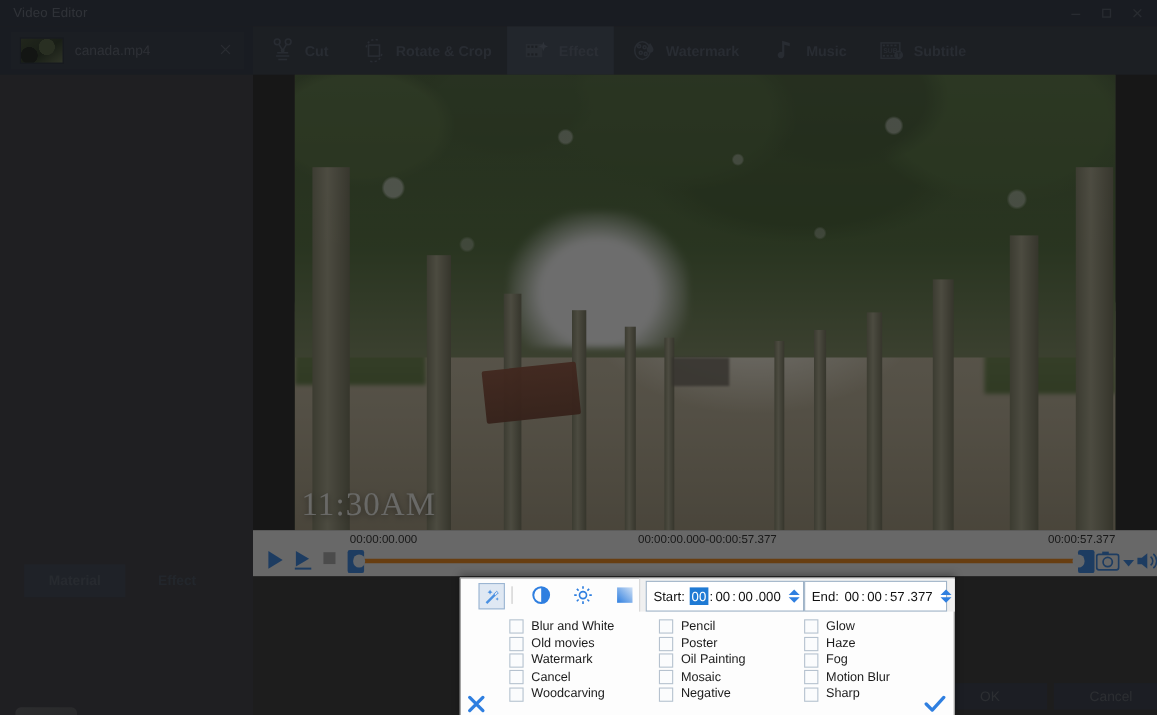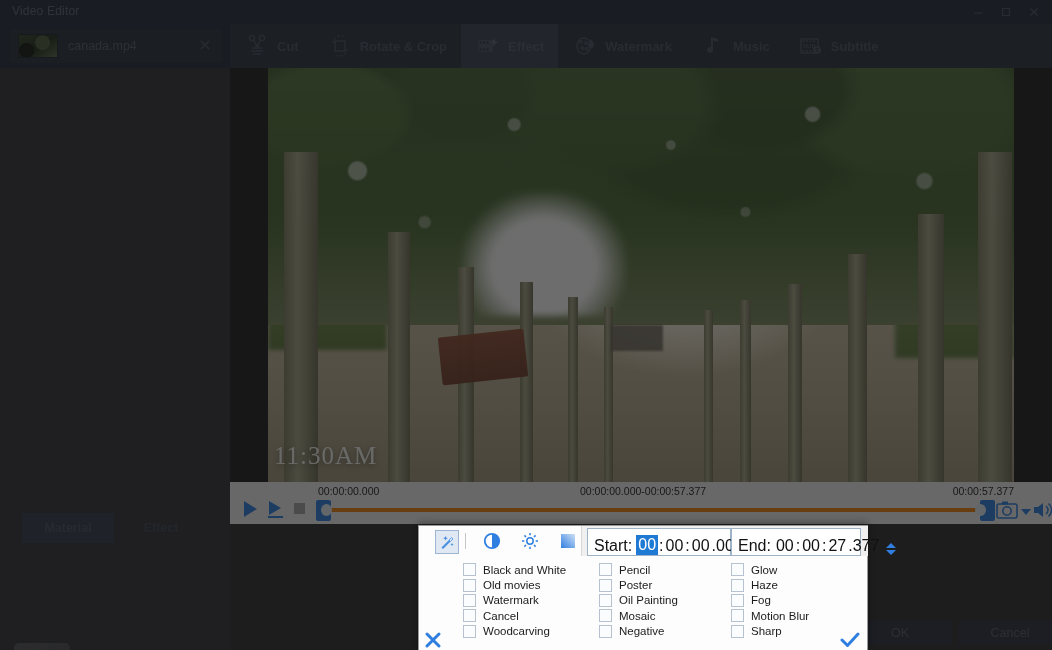--- a/index.html
+++ b/index.html
@@ -142,21 +142,21 @@
   .v-grass-l{position:absolute;left:0;top:50%;width:16%;height:18%;background:linear-gradient(#7e9455,#5f7a3f);filter:blur(2px);}
   .v-grass-r{position:absolute;right:0;top:50%;width:16%;height:20%;background:linear-gradient(#7e9455,#5f7a3f);filter:blur(2px);}
   .bench{position:absolute;left:23%;top:64%;width:86px;height:48px;
     background:linear-gradient(#8d4a33,#6e3a27);transform:rotate(-6deg);border-radius:2px;opacity:.95;}
   .bench2{position:absolute;left:46%;top:62%;width:52px;height:26px;background:#6d665a;opacity:.85;filter:blur(1px);}
   .vfade{position:absolute;inset:0;background:linear-gradient(rgba(255,255,255,.06),rgba(255,255,255,0) 40%);}
   .vtext{
     position:absolute;left:6px;color:#f3f3ee;font-family:"Liberation Serif","DejaVu Serif",serif;
     text-shadow:0 2px 6px rgba(0,0,0,.45);letter-spacing:1px;
   }
-  .vtext.t1{top:374px;font-size:25px;}
+  .vtext.t1{top:374px;font-size:30px;}
 
   
   .transport{
     position:absolute;left:230px;top:482px;width:822px;height:42px;background:#f2f2f2;
   }
   .tl-labels{position:absolute;left:0;top:3px;width:822px;height:14px;padding-left:24px;}
   .tl-lab{position:absolute;font-size:10.5px;color:#222;}
   .tl-lab.l{left:88px;} .tl-lab.c{left:350px;} .tl-lab.r{right:62px;}
   .tctrl{position:absolute;top:18px;}
   .tctrl.play{left:12px;} .tctrl.playsel{left:37px;} .tctrl.stop{left:63px;}
@@ -196,21 +196,21 @@
   .eff-ico{
     position:absolute;top:4px;width:22px;height:22px;
     display:flex;align-items:center;justify-content:center;
   }
   .eff-ico.sel{background:#dfe8f3;border:1px solid #9bb5d2;}
   .eff-ico.i1{left:16px;} .eff-ico.i2{left:62px;} .eff-ico.i3{left:100px;} .eff-ico.i4{left:138px;}
   .eff-div{position:absolute;left:46px;top:7px;width:1px;height:16px;background:#c8c8c8;}
 
   .timebox{
     position:absolute;top:2px;height:26px;border:1px solid #9fb3c7;background:#fff;
-    display:flex;align-items:flex-end;font-size:16px;color:#111;
+    display:flex;align-items:center;font-size:12px;color:#111;
   }
   .timebox .lbl{color:#111;padding:0 4px 0 6px;}
   .tval{padding:0 1px;}
   .tval.sel{background:#1f7ad4;color:#fff;padding:1px 2px;}
   .spin{display:inline-flex;flex-direction:column;gap:2px;margin:0 5px 0 6px;}
   .spin i{display:block;width:0;height:0;border-left:5px solid transparent;border-right:5px solid transparent;}
   .spin i.up{border-bottom:5px solid #2f7fe0;}
   .spin i.dn{border-top:5px solid #2f7fe0;}
   .tb-start{left:168px;width:142px;}
   .tb-end{left:312px;width:128px;}
@@ -497,34 +497,34 @@
           <i class="dn"></i>
         </span>
     </div>
 
     <div class="timebox tb-end">
       <span class="lbl">End:</span>
       <span class="tval">00</span>
       <span class="tval">:</span>
       <span class="tval">00</span>
       <span class="tval">:</span>
-      <span class="tval">27</span>
+      <span class="tval">57</span>
       <span class="tval">.377</span>
       <span class="spin">
           <i class="up"></i>
           <i class="dn"></i>
         </span>
     </div>
   </div>
 
   <div class="cols">
     <div class="col c1">
       <label class="cbrow">
           <span class="cbox"></span>
-          <span class="cblab">Black and White</span>
+          <span class="cblab">Blur and White</span>
         </label>
       <label class="cbrow">
           <span class="cbox"></span>
           <span class="cblab">Old movies</span>
         </label>
       <label class="cbrow">
           <span class="cbox"></span>
           <span class="cblab">Watermark</span>
         </label>
       <label class="cbrow">

